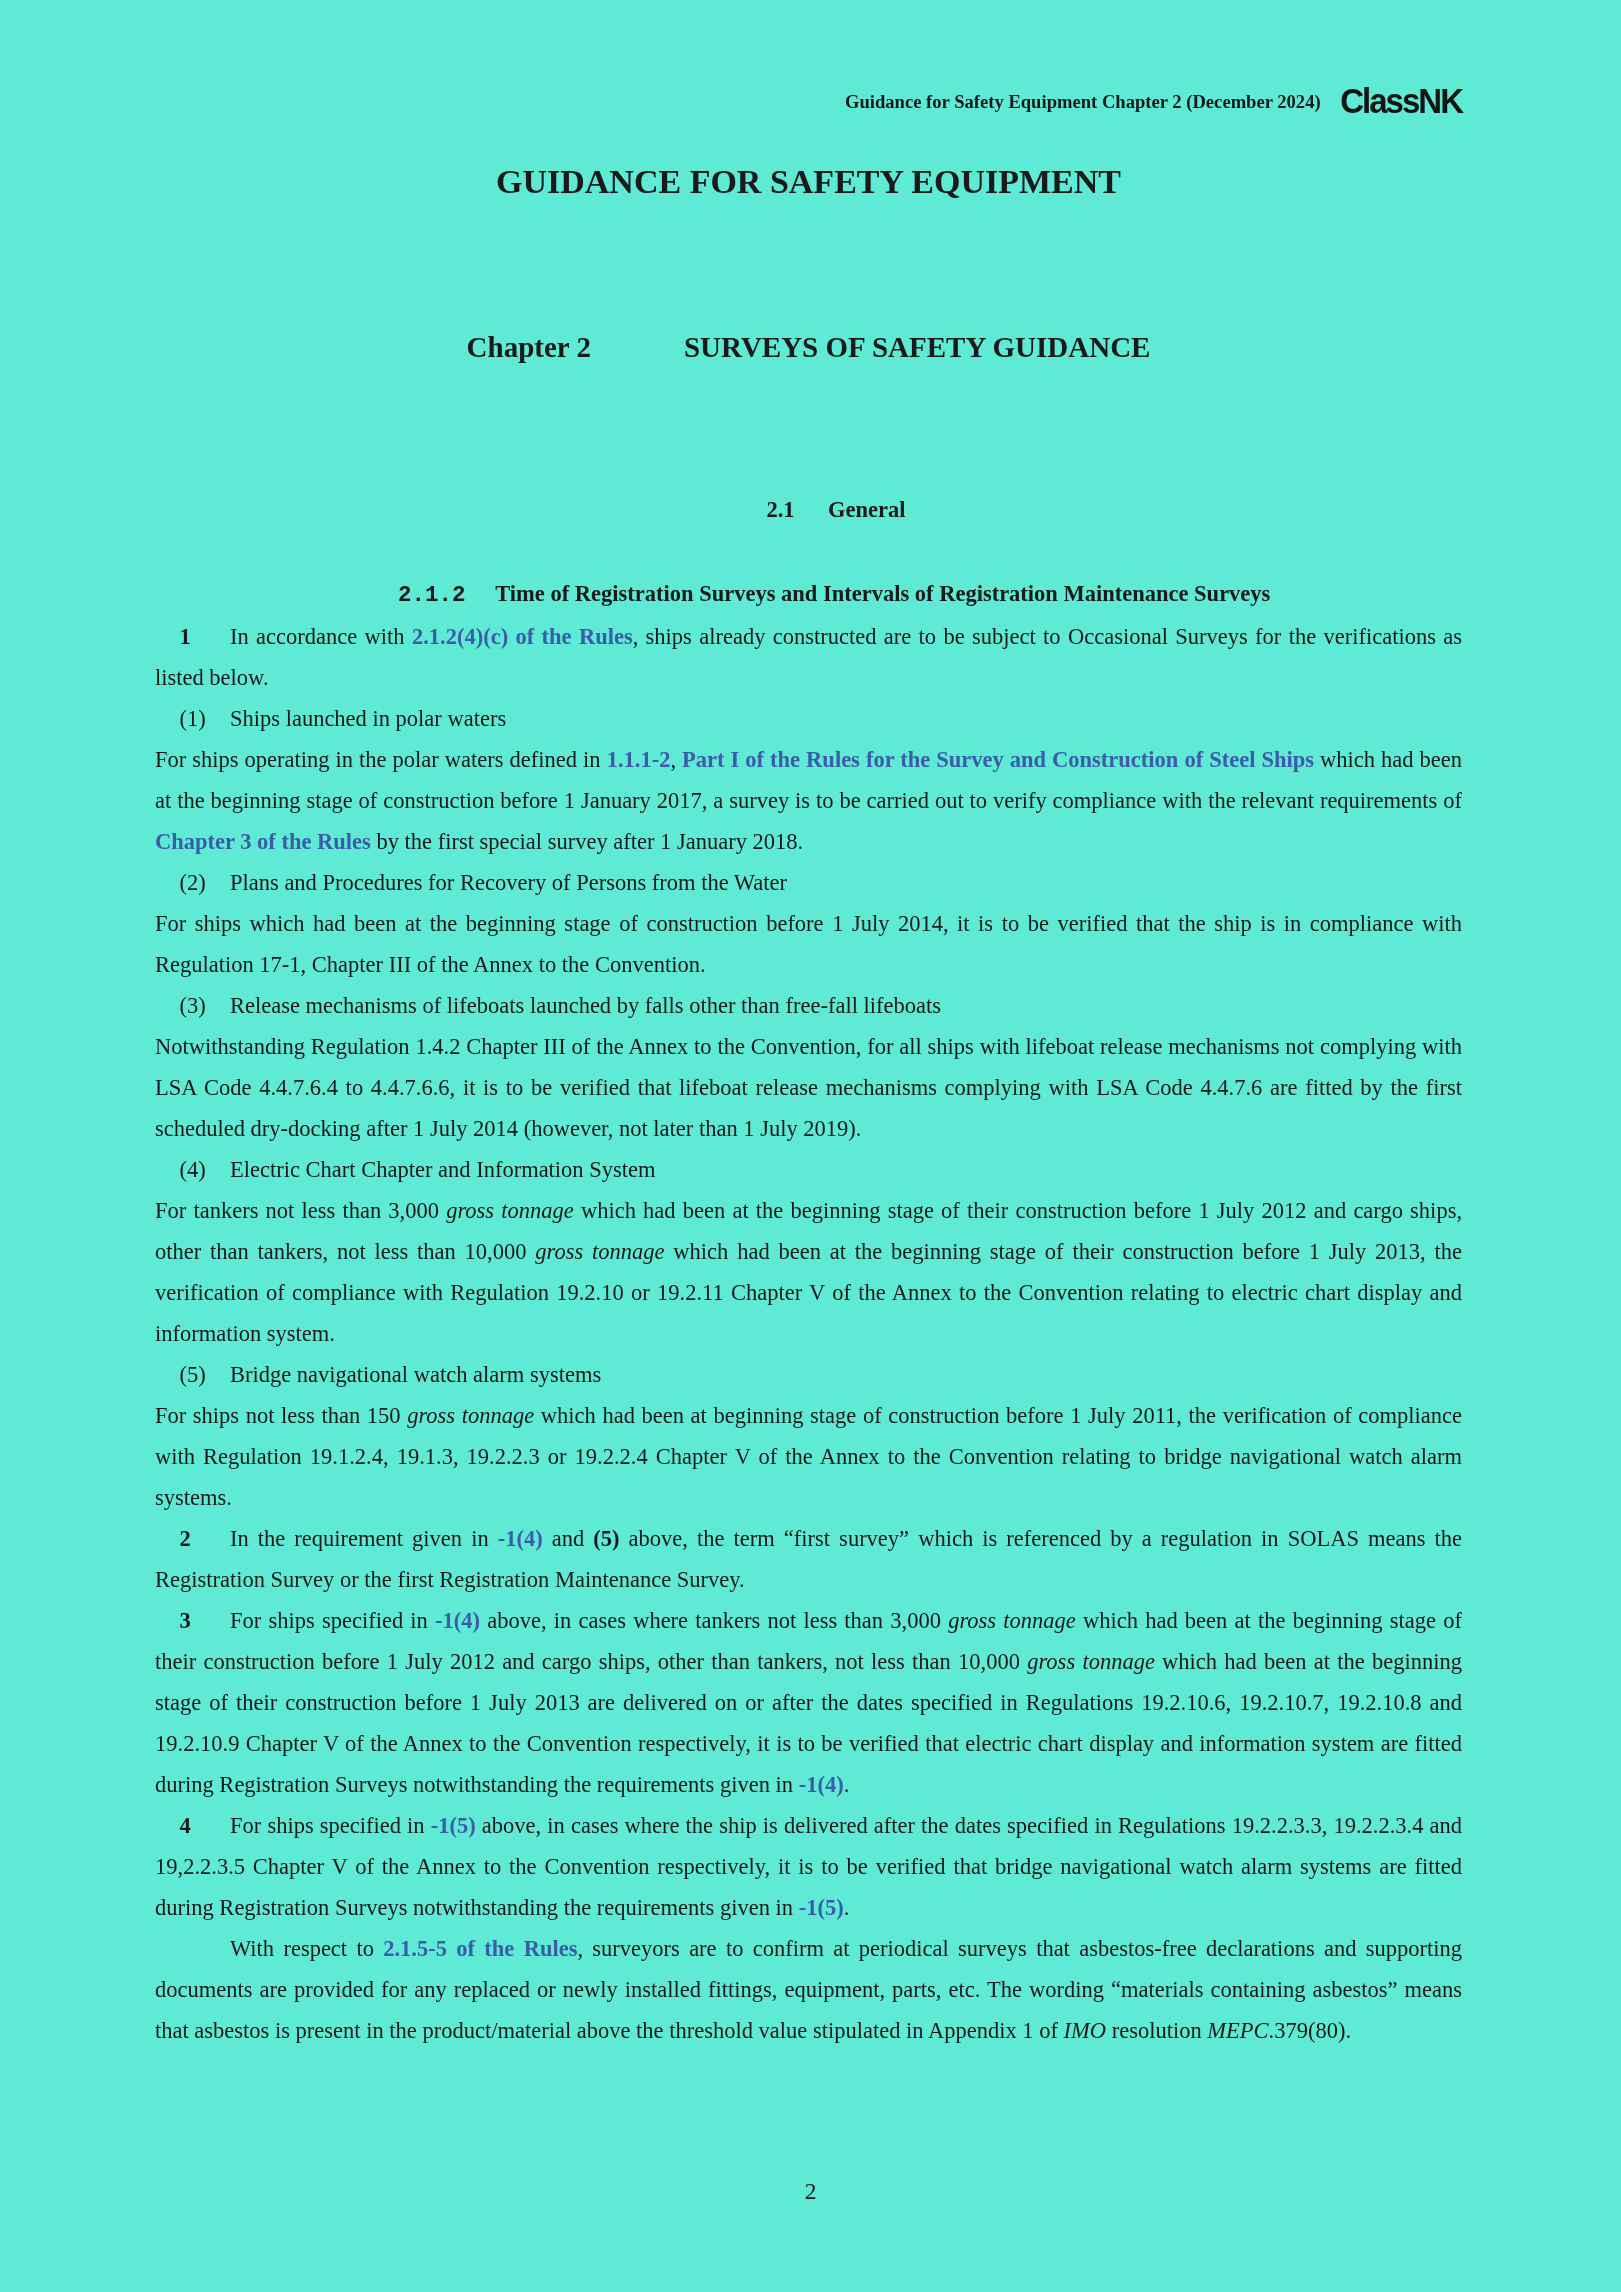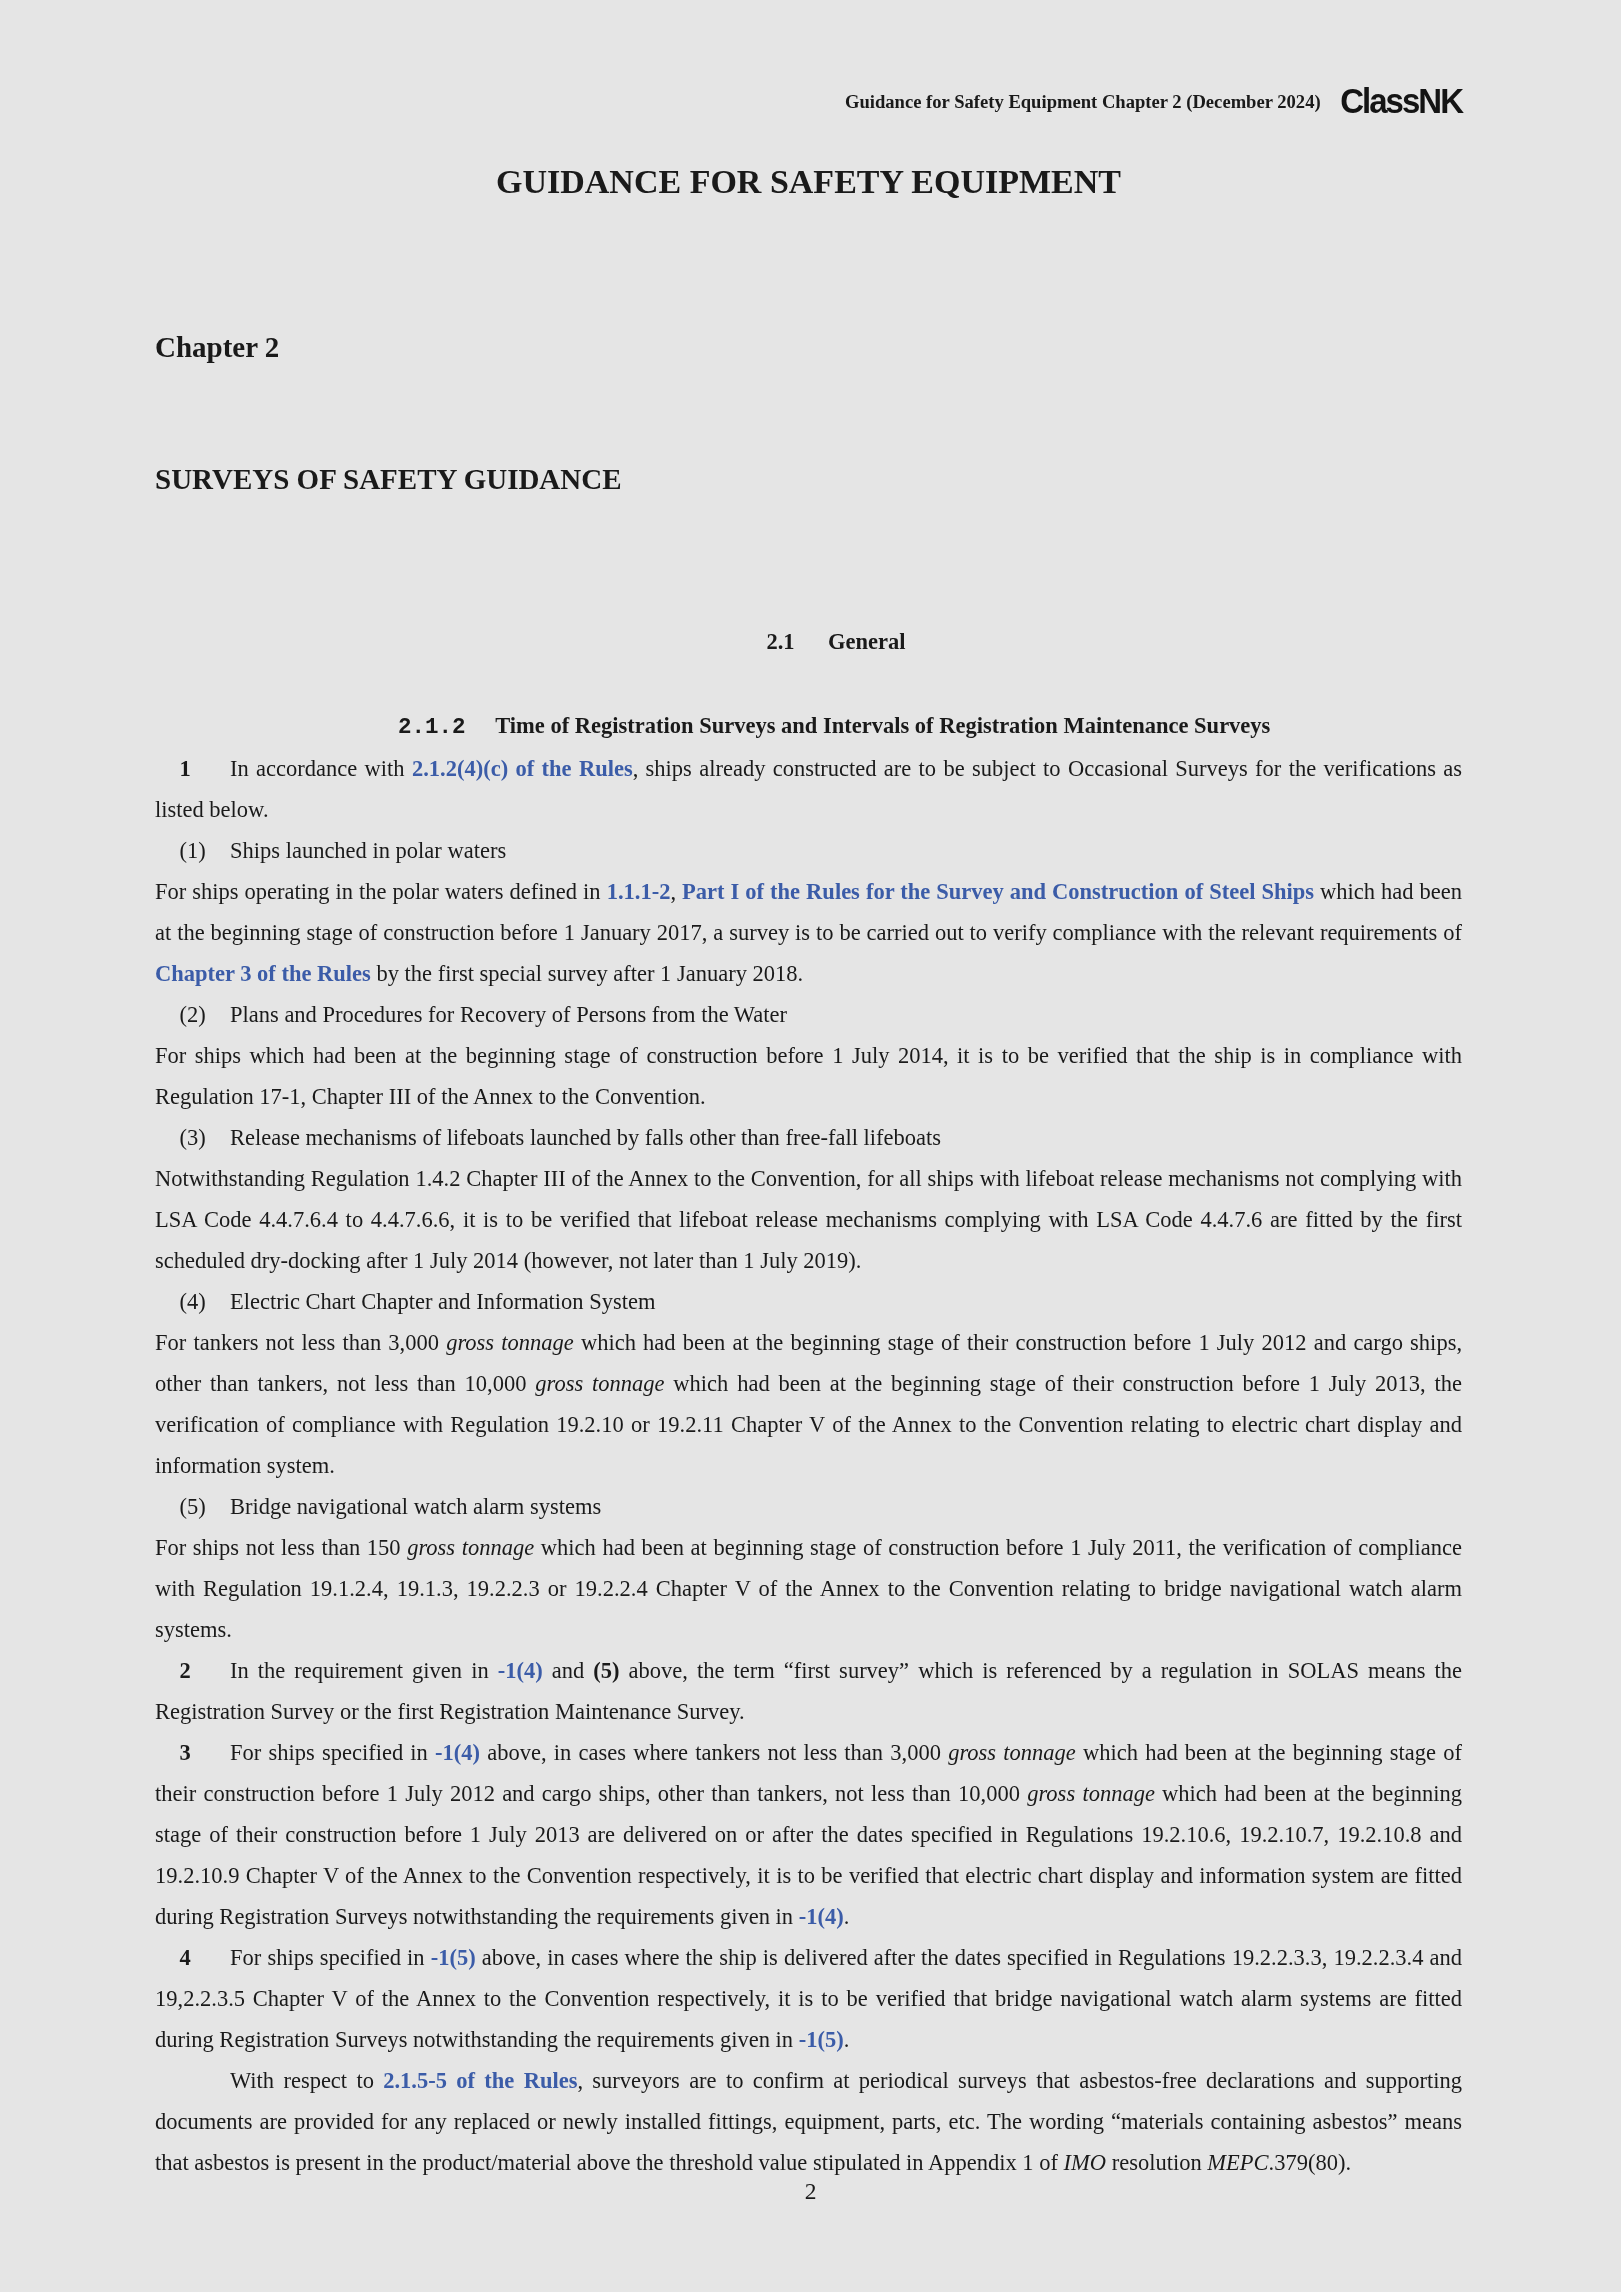--- a/index.html
+++ b/index.html
@@ -1,19 +1,19 @@
 <!DOCTYPE html>
 <html><head>
 <meta charset="utf-8">
 <style>
   html,body{margin:0;padding:0;background:#ffffff;}
   .page{
     position:relative;
     width:1621px;height:2293px;
-    background:#e5e5e5;
+    background:#5eead4;
     box-sizing:border-box;
     padding:82px 159px 0 155px;
     font-family:"Liberation Serif", serif;
     color:#1a1a1a;
     overflow:hidden;
   }
   
   .hdr{
     display:flex;justify-content:flex-end;align-items:center;
     gap:19.6px;height:39px;
@@ -25,21 +25,21 @@
     color:#141414;transform:scaleY(1.04);
   }
   
   .doc-title{
     margin-top:39px;text-align:center;
     font-size:34px;font-weight:bold;line-height:43px;
   }
   .chapter-line{
     margin-top:125px;
     display:flex;justify-content:center;gap:93px;
-    font-size:29px;font-weight:bold;line-height:39px;flex-direction:column;
+    font-size:29px;font-weight:bold;line-height:39px;
   }
   
   .doc-body{margin-top:122px;font-size:22.5px;line-height:41px;}
   .doc-body p{margin:0;}
   .sec-heading{font-weight:bold;padding-left:21.6px;text-align:center;}
   .sec-heading .sec-num{display:inline-block;}
   .sec-num.short{width:95px;}
   .sec-num.wide{width:127px;font-family:Liberation Mono, monospace;}
   .sec-heading.short-gap{margin-bottom:43px;}
   .num-para,.li-body,.indent-para{text-align:justify;}

